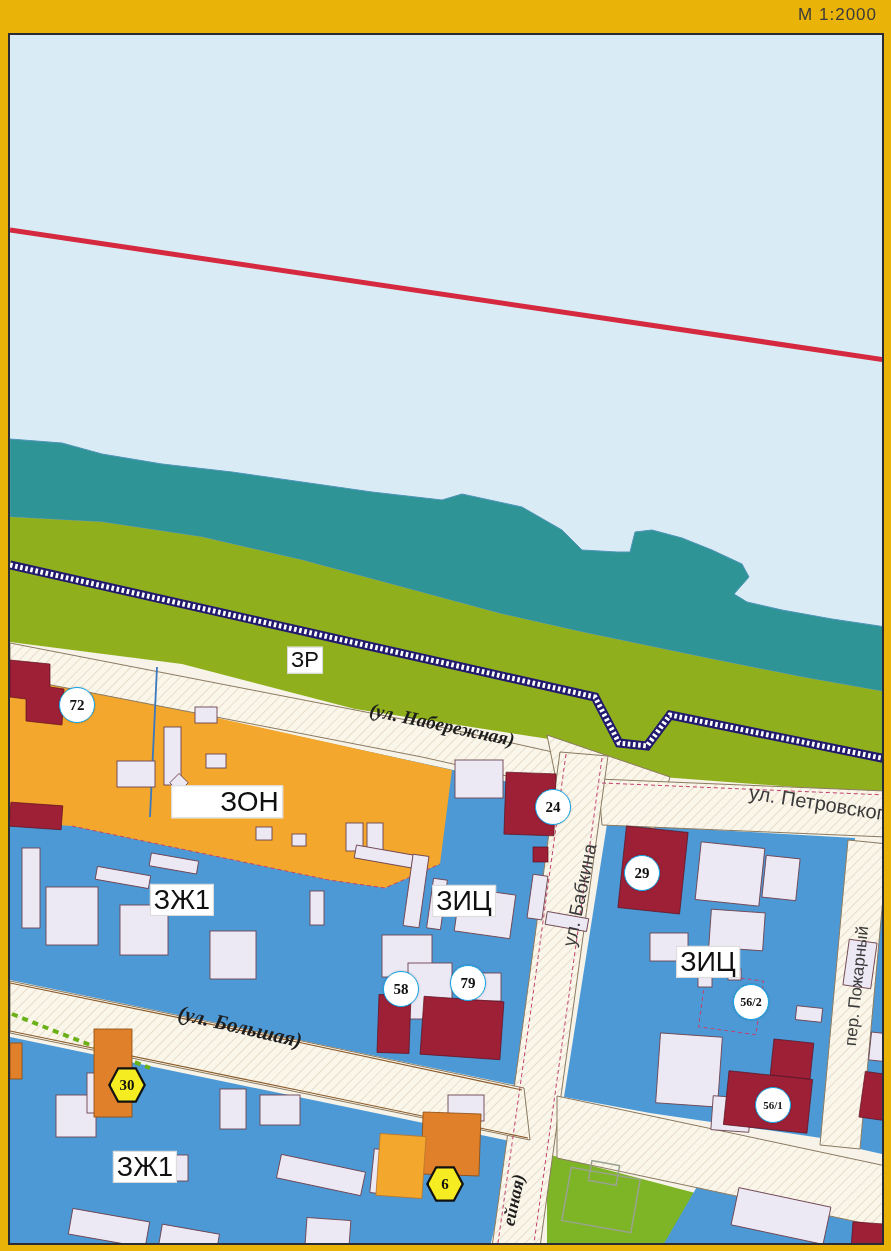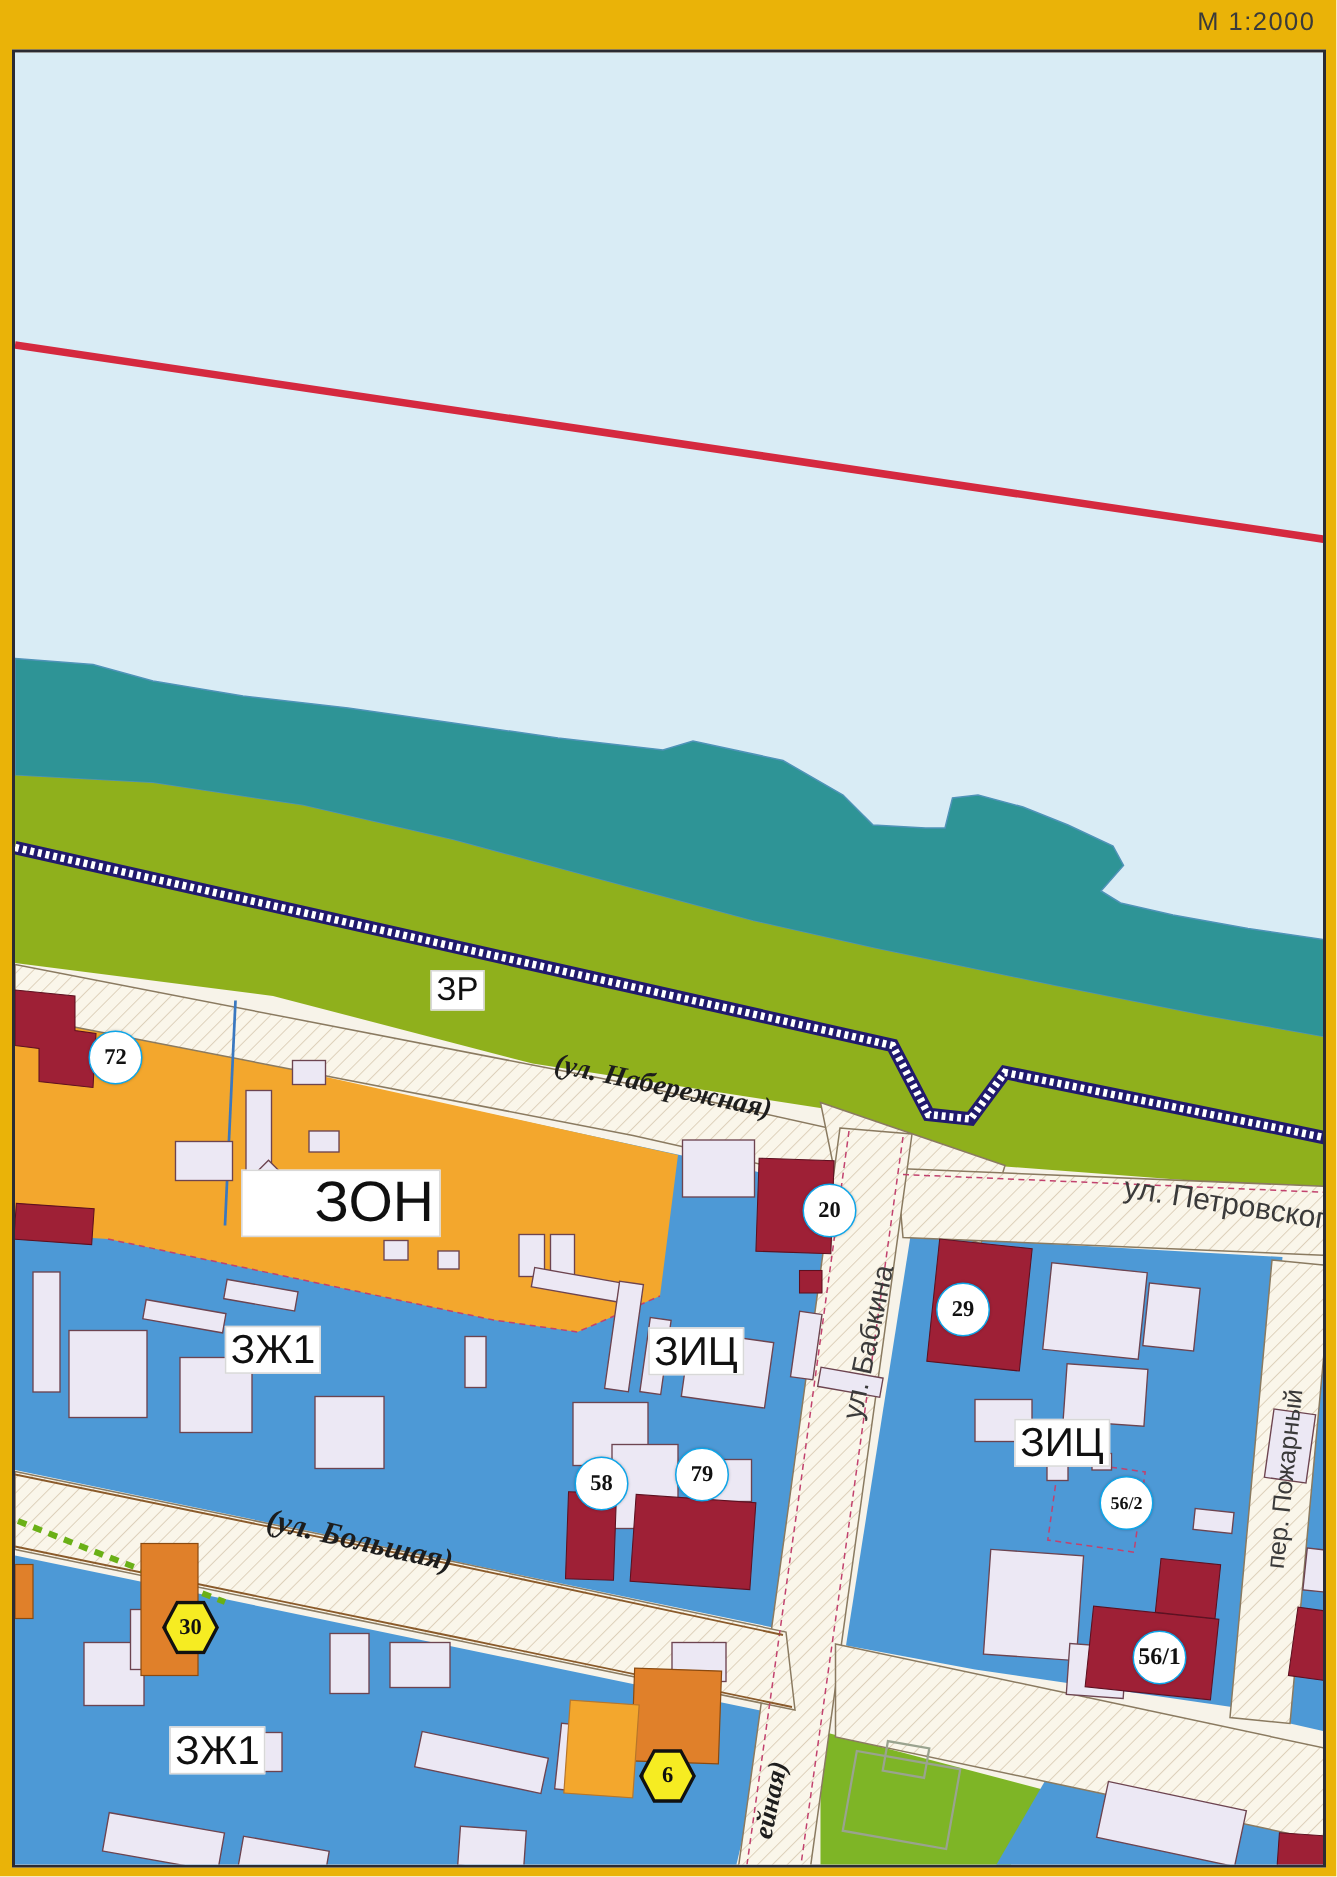--- a/index.html
+++ b/index.html
@@ -164,38 +164,38 @@
       </g>
 
       <g fill="none" stroke="#9aa38f" stroke-width="1.5">
         <rect x="556" y="1138" width="70" height="54" transform="rotate(10 591 1165)"></rect>
         <rect x="580" y="1128" width="28" height="20" transform="rotate(10 594 1138)"></rect>
       </g>
     </svg>
 
     <div id="label-layer">
         <div class="zone-label" style="font-size: 22px; left: 295px; top: 625px;">ЗР</div>
-        <div class="zone-label" style="font-size: 38px; left: 217px; top: 767px; padding-left: 48px;">ЗОН</div>
+        <div class="zone-label" style="font-size: 28px; left: 217px; top: 767px; padding-left: 48px;">ЗОН</div>
         <div class="zone-label" style="font-size: 27px; left: 172px; top: 865px;">ЗЖ1</div>
         <div class="zone-label" style="font-size: 27px; left: 454px; top: 866px;">ЗИЦ</div>
         <div class="zone-label" style="font-size: 27px; left: 698px; top: 927px;">ЗИЦ</div>
         <div class="zone-label" style="font-size: 27px; left: 135px; top: 1132px;">ЗЖ1</div>
         <div class="street-label serif" style="font-size: 19px; left: 432px; top: 690px; transform: translate(-50%, -50%) rotate(12deg);">(ул. Набережная)</div>
         <div class="street-label sans" style="font-size: 20px; left: 812px; top: 769px; transform: translate(-50%, -50%) rotate(9deg);">ул. Петровского</div>
         <div class="street-label sans" style="font-size: 19px; left: 570px; top: 860px; transform: translate(-50%, -50%) rotate(-78deg);">ул. Бабкина</div>
         <div class="street-label serif" style="font-size: 21px; left: 230px; top: 992px; transform: translate(-50%, -50%) rotate(13deg);">(ул. Большая)</div>
         <div class="street-label sans" style="font-size: 17px; left: 847px; top: 951px; transform: translate(-50%, -50%) rotate(-84deg);">пер. Пожарный</div>
         <div class="street-label serif" style="font-size: 18px; left: 504px; top: 1165px; transform: translate(-50%, -50%) rotate(-78deg);">ейная)</div>
         <div class="circle-marker" style="left: 67px; top: 670px;">72</div>
-        <div class="circle-marker" style="left: 543px; top: 772px;">20</div>
+        <div class="circle-marker" style="left: 543px; top: 772px;">24</div>
         <div class="circle-marker" style="left: 632px; top: 838px;">29</div>
         <div class="circle-marker" style="left: 391px; top: 954px; text-align: center;">58</div>
         <div class="circle-marker" style="left: 458px; top: 948px;">79</div>
         <div class="circle-marker" style="left: 741px; top: 967px; font-size: 12px;">56/2</div>
-        <div class="circle-marker" style="left: 763px; top: 1070px; font-size: 16px;">56/1</div>
+        <div class="circle-marker" style="left: 763px; top: 1070px; font-size: 11px;">56/1</div>
         <div class="hex-marker" style="left: 117px; top: 1050px;">
           <div class="hex-inner">30</div>
         </div>
         <div class="hex-marker" style="left: 435px; top: 1149px;">
           <div class="hex-inner">6</div>
         </div>
       </div>
   </div>
 </div>
 

